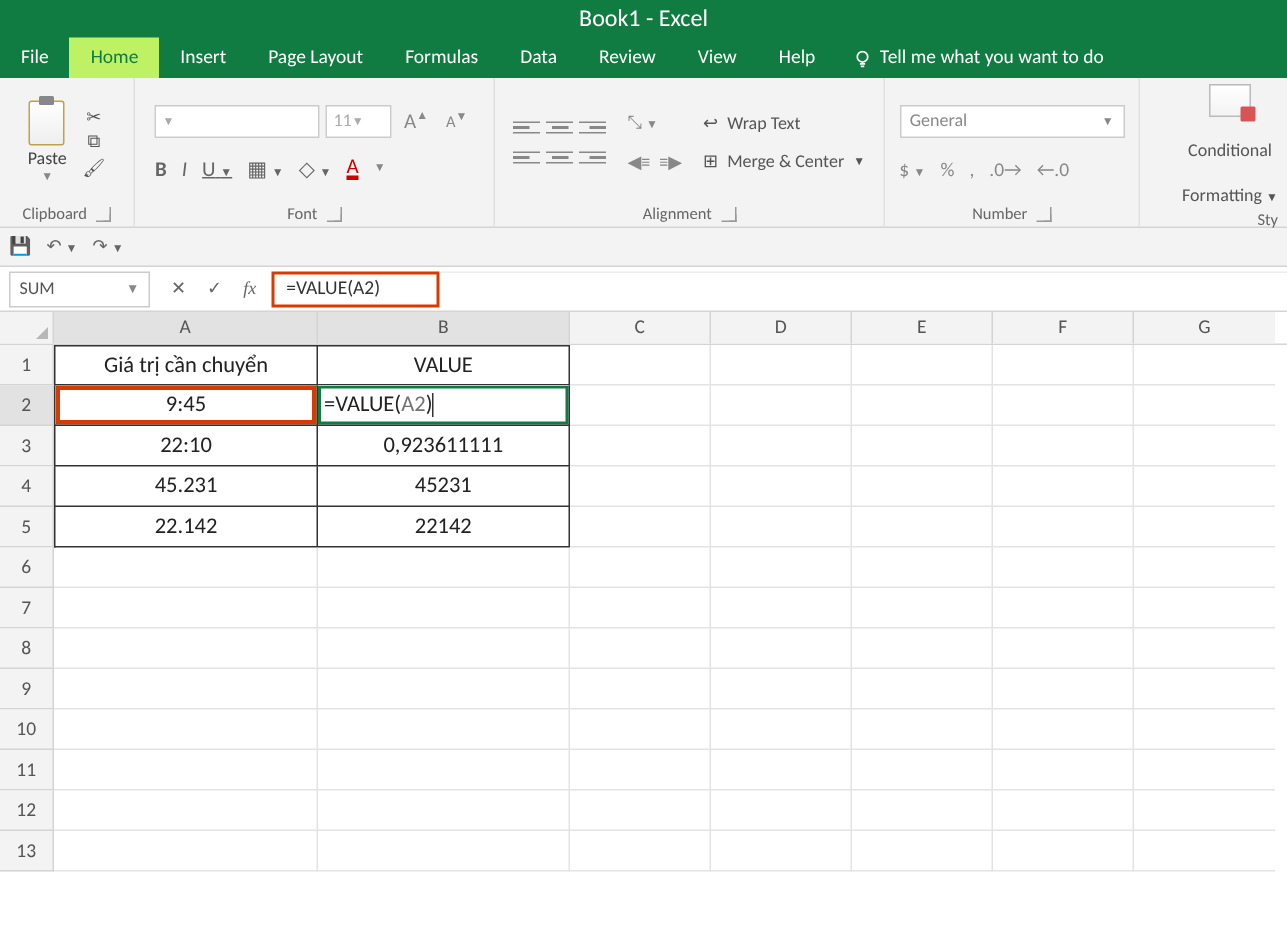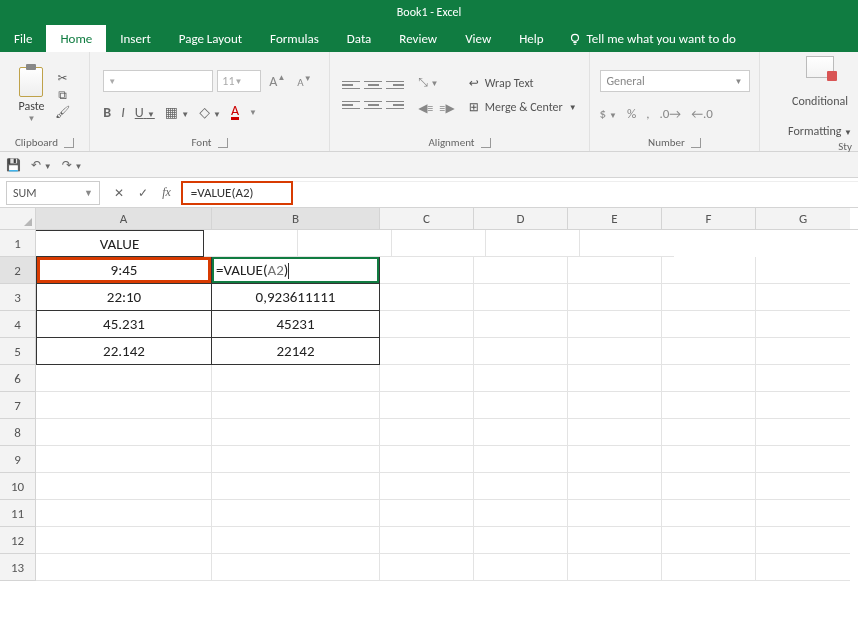--- a/index.html
+++ b/index.html
@@ -1,22 +1,22 @@
 <!DOCTYPE html>
 <html><head>
 <meta charset="utf-8">
 <style>
 * { margin: 0; padding: 0; box-sizing: border-box; font-family: "Segoe UI", Calibri, sans-serif; }
 body { background: #fff; width: 858px; height: 628px; overflow: hidden; font-size: 12px; }
 
-.titlebar { background:#107c41; height:24px; display:flex; align-items:center; justify-content:center; color:#fff; font-size:12px; }
+.titlebar { background:#107c41; height:24px; display:flex; align-items:center; justify-content:center; color:#fff; font-size:16px; }
 
 .tabs { background:#107c41; height:28px; display:flex; align-items:flex-end; color:#fff; font-size:13px; }
 .tab { padding:6px 14px 6px 14px; cursor:pointer; }
-.tab.active { background:#ffffff; color:#107c41; }
+.tab.active { background:#bef264; color:#107c41; }
 .tell-me { display:flex; align-items:center; gap:5px; padding:0 10px 6px 10px; }
 .bulb { width:14px; height:14px; }
 
 .ribbon { background:#f3f3f3; border-bottom:1px solid #d4d4d4; height:100px; display:flex; }
 .group { border-right:1px solid #e1e1e1; padding:4px 6px 2px 6px; display:flex; flex-direction:column; justify-content:space-between; align-items:center; }
 .group-label { color:#666; font-size:11px; text-align:center; padding-top:2px; width:100%; display:flex; justify-content:center; align-items:center; gap:6px;}
 .group-body { flex:1; display:flex; align-items:center; gap:6px; }
 .dialog-launcher { width:10px; height:10px; border:1px solid #999; border-top:none; border-left:none; position:relative; }
 .dialog-launcher::after{content:""; position:absolute; right:-1px; bottom:-1px; width:4px; height:4px; border-right:1px solid #999; border-bottom:1px solid #999;}
 
@@ -283,20 +283,21 @@
     <div class="colh colB hl">B</div>
     <div class="colh colN">C</div>
     <div class="colh colN">D</div>
     <div class="colh colN">E</div>
     <div class="colh colN">F</div>
     <div class="colh colN" style="border-right:none">G</div>
   </div>
 
   <div class="row row1top">
     <div class="rowh">1</div>
+    <div class="cell colA dataA first">Giá trị cần chuyển</div>
     <div class="cell colB dataB">VALUE</div>
     <div class="cell colN"></div>
     <div class="cell colN"></div>
     <div class="cell colN"></div>
     <div class="cell colN"></div>
     <div class="cell colN" style="border-right:none"></div>
   </div>
 
   <div class="row">
     <div class="rowh hl">2</div>

